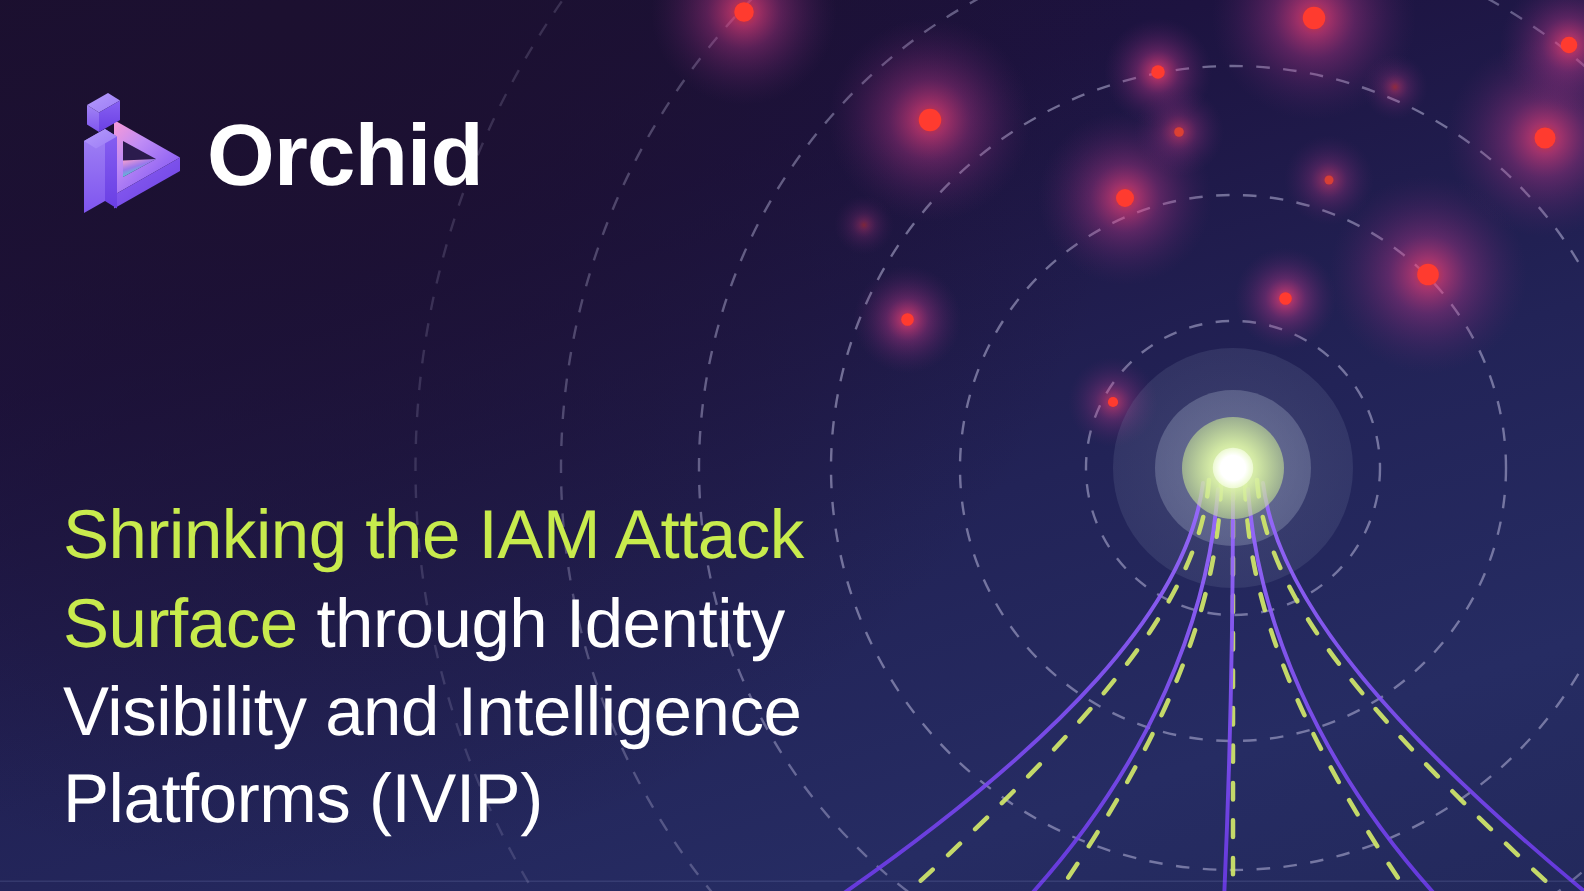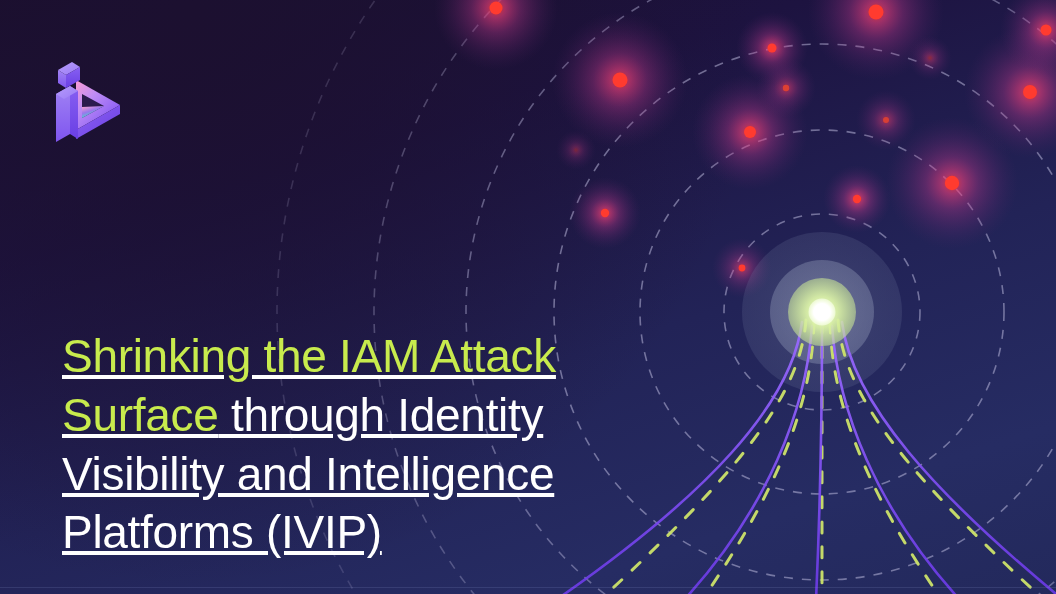--- a/index.html
+++ b/index.html
@@ -52,30 +52,29 @@
     font-weight: bold;
     letter-spacing: -0.5px;
     line-height: 1;
     white-space: nowrap;
     padding-bottom: 4px;
   }
 
   
   .headline {
     position: absolute;
-    left: 62px;
+    left: 42px;
     top: 296px;
     width: 600px;
     z-index: 6;
     font-size: 46px;
     font-weight: normal;
     line-height: 1.28;
     color: #ffffff;
     letter-spacing: -0.3px;
-    text-decoration: underline;
   }
   .headline .accent { color: #c8eb4d; }
 
   .baseline-rule {
     position: absolute;
     left: 0;
     right: 0;
     bottom: 6px;
     height: 1px;
     background: rgba(150,160,220,0.16);
@@ -267,20 +266,21 @@
       <path d="M34,49 L56,48 L34,60 Z" fill="url(#lgCyan)" opacity="0.95"></path>
 
       <path d="M8,36 L22,28 L22,76 L8,84 Z" fill="url(#lgFaceLeft)"></path>
       <path d="M22,28 L30,33 L30,81 L22,76 Z" fill="url(#lgFaceRight)"></path>
       <path d="M8,36 L22,28 L30,33 L16,41 Z" fill="url(#lgFaceTop)"></path>
 
       <path d="M10,12 L24,4 L32,9 L18,17 Z" fill="url(#lgFaceTop)"></path>
       <path d="M10,12 L18,17 L18,30 L10,25 Z" fill="url(#lgFaceLeft)"></path>
       <path d="M18,17 L32,9 L32,22 L18,30 Z" fill="url(#lgFaceRight)"></path>
     </svg>
+    <div class="logo-word">Orchid</div>
   </div>
 
   <h1 class="headline">
     <span class="accent">Shrinking the IAM Attack Surface</span><span> through Identity Visibility and Intelligence Platforms (IVIP)</span>
   </h1>
 
   <div class="baseline-rule"></div>
 </div>
 
 </body></html>

